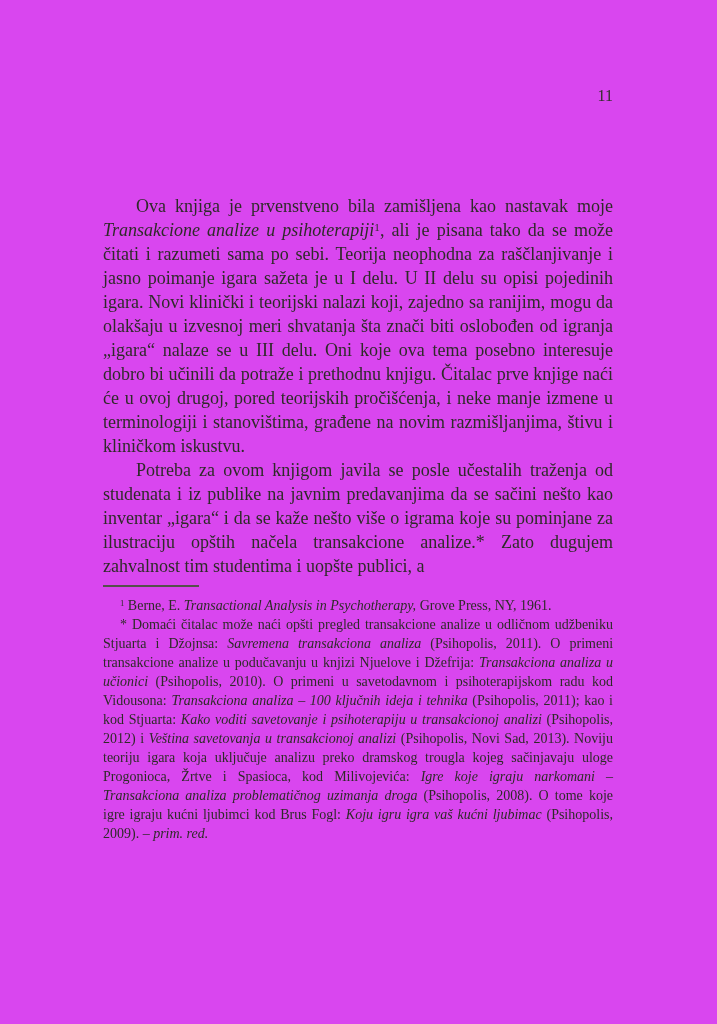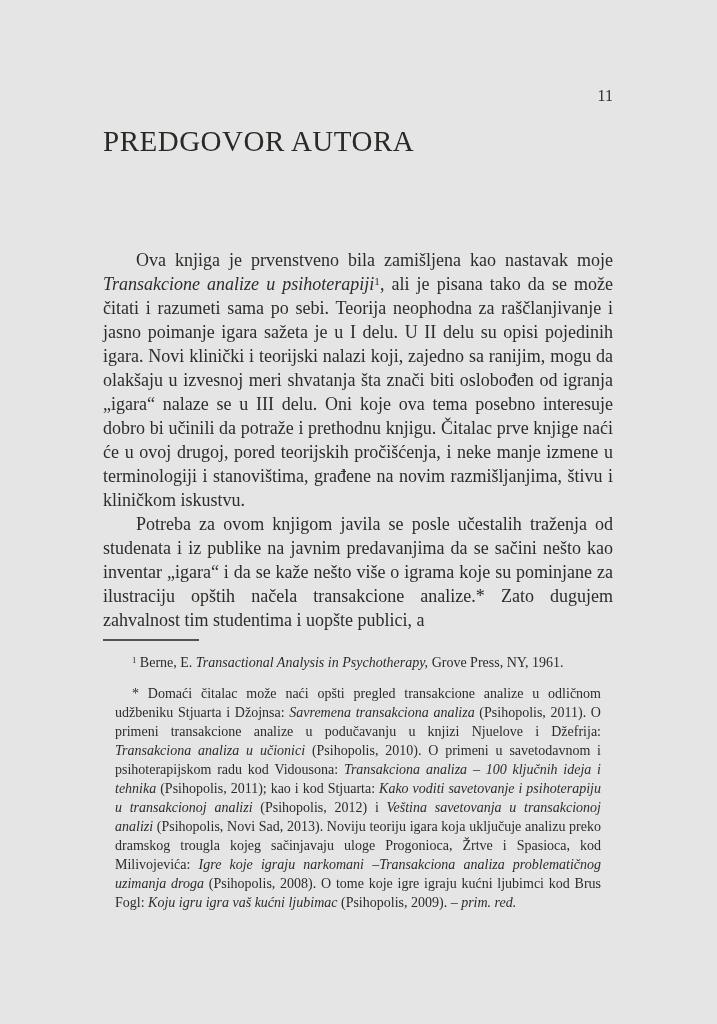--- a/index.html
+++ b/index.html
@@ -2,21 +2,21 @@
 <html lang="sr"><head>
 <meta charset="utf-8">
 <style>
   html, body { margin: 0; padding: 0; }
   body { background: #ffffff; }
   .page {
     position: relative;
     width: 717px;
     height: 1024px;
     margin: 0 auto;
-    background: #e5e5e5;
+    background: #d946ef;
     box-sizing: border-box;
     padding: 86px 104px 0 103px;
     font-family: "Liberation Serif", "DejaVu Serif", serif;
     color: #2e2b28;
     overflow: hidden;
   }
   .pagenum {
     text-align: right;
     font-size: 16px;
     line-height: 20px;
@@ -42,37 +42,36 @@
     width: 96px;
     height: 2px;
     background: #55514b;
   }
   .fnblock {
     margin-top: 9px;
     font-size: 14px;
     line-height: 19px;
     text-align: justify;
   }
-  .fnote { margin: 12px; text-indent: 17px; }
+  .fnote { margin: 0; text-indent: 17px; }
   em { font-style: italic; }
   sup {
     font-size: 62%;
     line-height: 0;
     vertical-align: baseline;
     position: relative;
     top: -0.45em;
   }
 </style>
 </head>
 <body>
 
 <div class="page">
   <div class="pagenum">11</div>
 
-  <h1 class="title">PREDGOVOR AUTORA</h1>
 
   <div class="body-text">
       <p class="para"><span>Ova knjiga je prvenstveno bila zamišljena kao nastavak moje </span><em>Transakcione analize u psihoterapiji</em><sup>1</sup><span>, ali je pisana tako da se može čitati i razumeti sama po sebi. Teorija neophodna za raščlanjivanje i jasno poimanje igara sažeta je u I delu. U II delu su opisi pojedinih igara. Novi klinički i teorijski nalazi koji, zajedno sa ranijim, mogu da olakšaju u izvesnoj meri shvatanja šta znači biti oslobođen od igranja „igara“ nalaze se u III delu. Oni koje ova tema posebno interesuje dobro bi učinili da potraže i prethodnu knjigu. Čitalac prve knjige naći će u ovoj drugoj, pored teorijskih pročišćenja, i neke manje izmene u terminologiji i stanovištima, građene na novim razmišljanjima, štivu i kliničkom iskustvu.</span></p>
       <p class="para"><span>Potreba za ovom knjigom javila se posle učestalih traženja od studenata i iz publike na javnim predavanjima da se sačini nešto kao inventar „igara“ i da se kaže nešto više o igrama koje su pominjane za ilustraciju opštih načela transakcione analize.* Zato dugujem zahvalnost tim studentima i uopšte publici, a</span></p>
     </div>
 
   <div class="fnrule"></div>
 
   <div class="fnblock">
       <p class="fnote"><sup>1</sup><span> Berne, E. </span><em>Transactional Analysis in Psychotherapy,</em><span> Grove Press, NY, 1961.</span></p>

